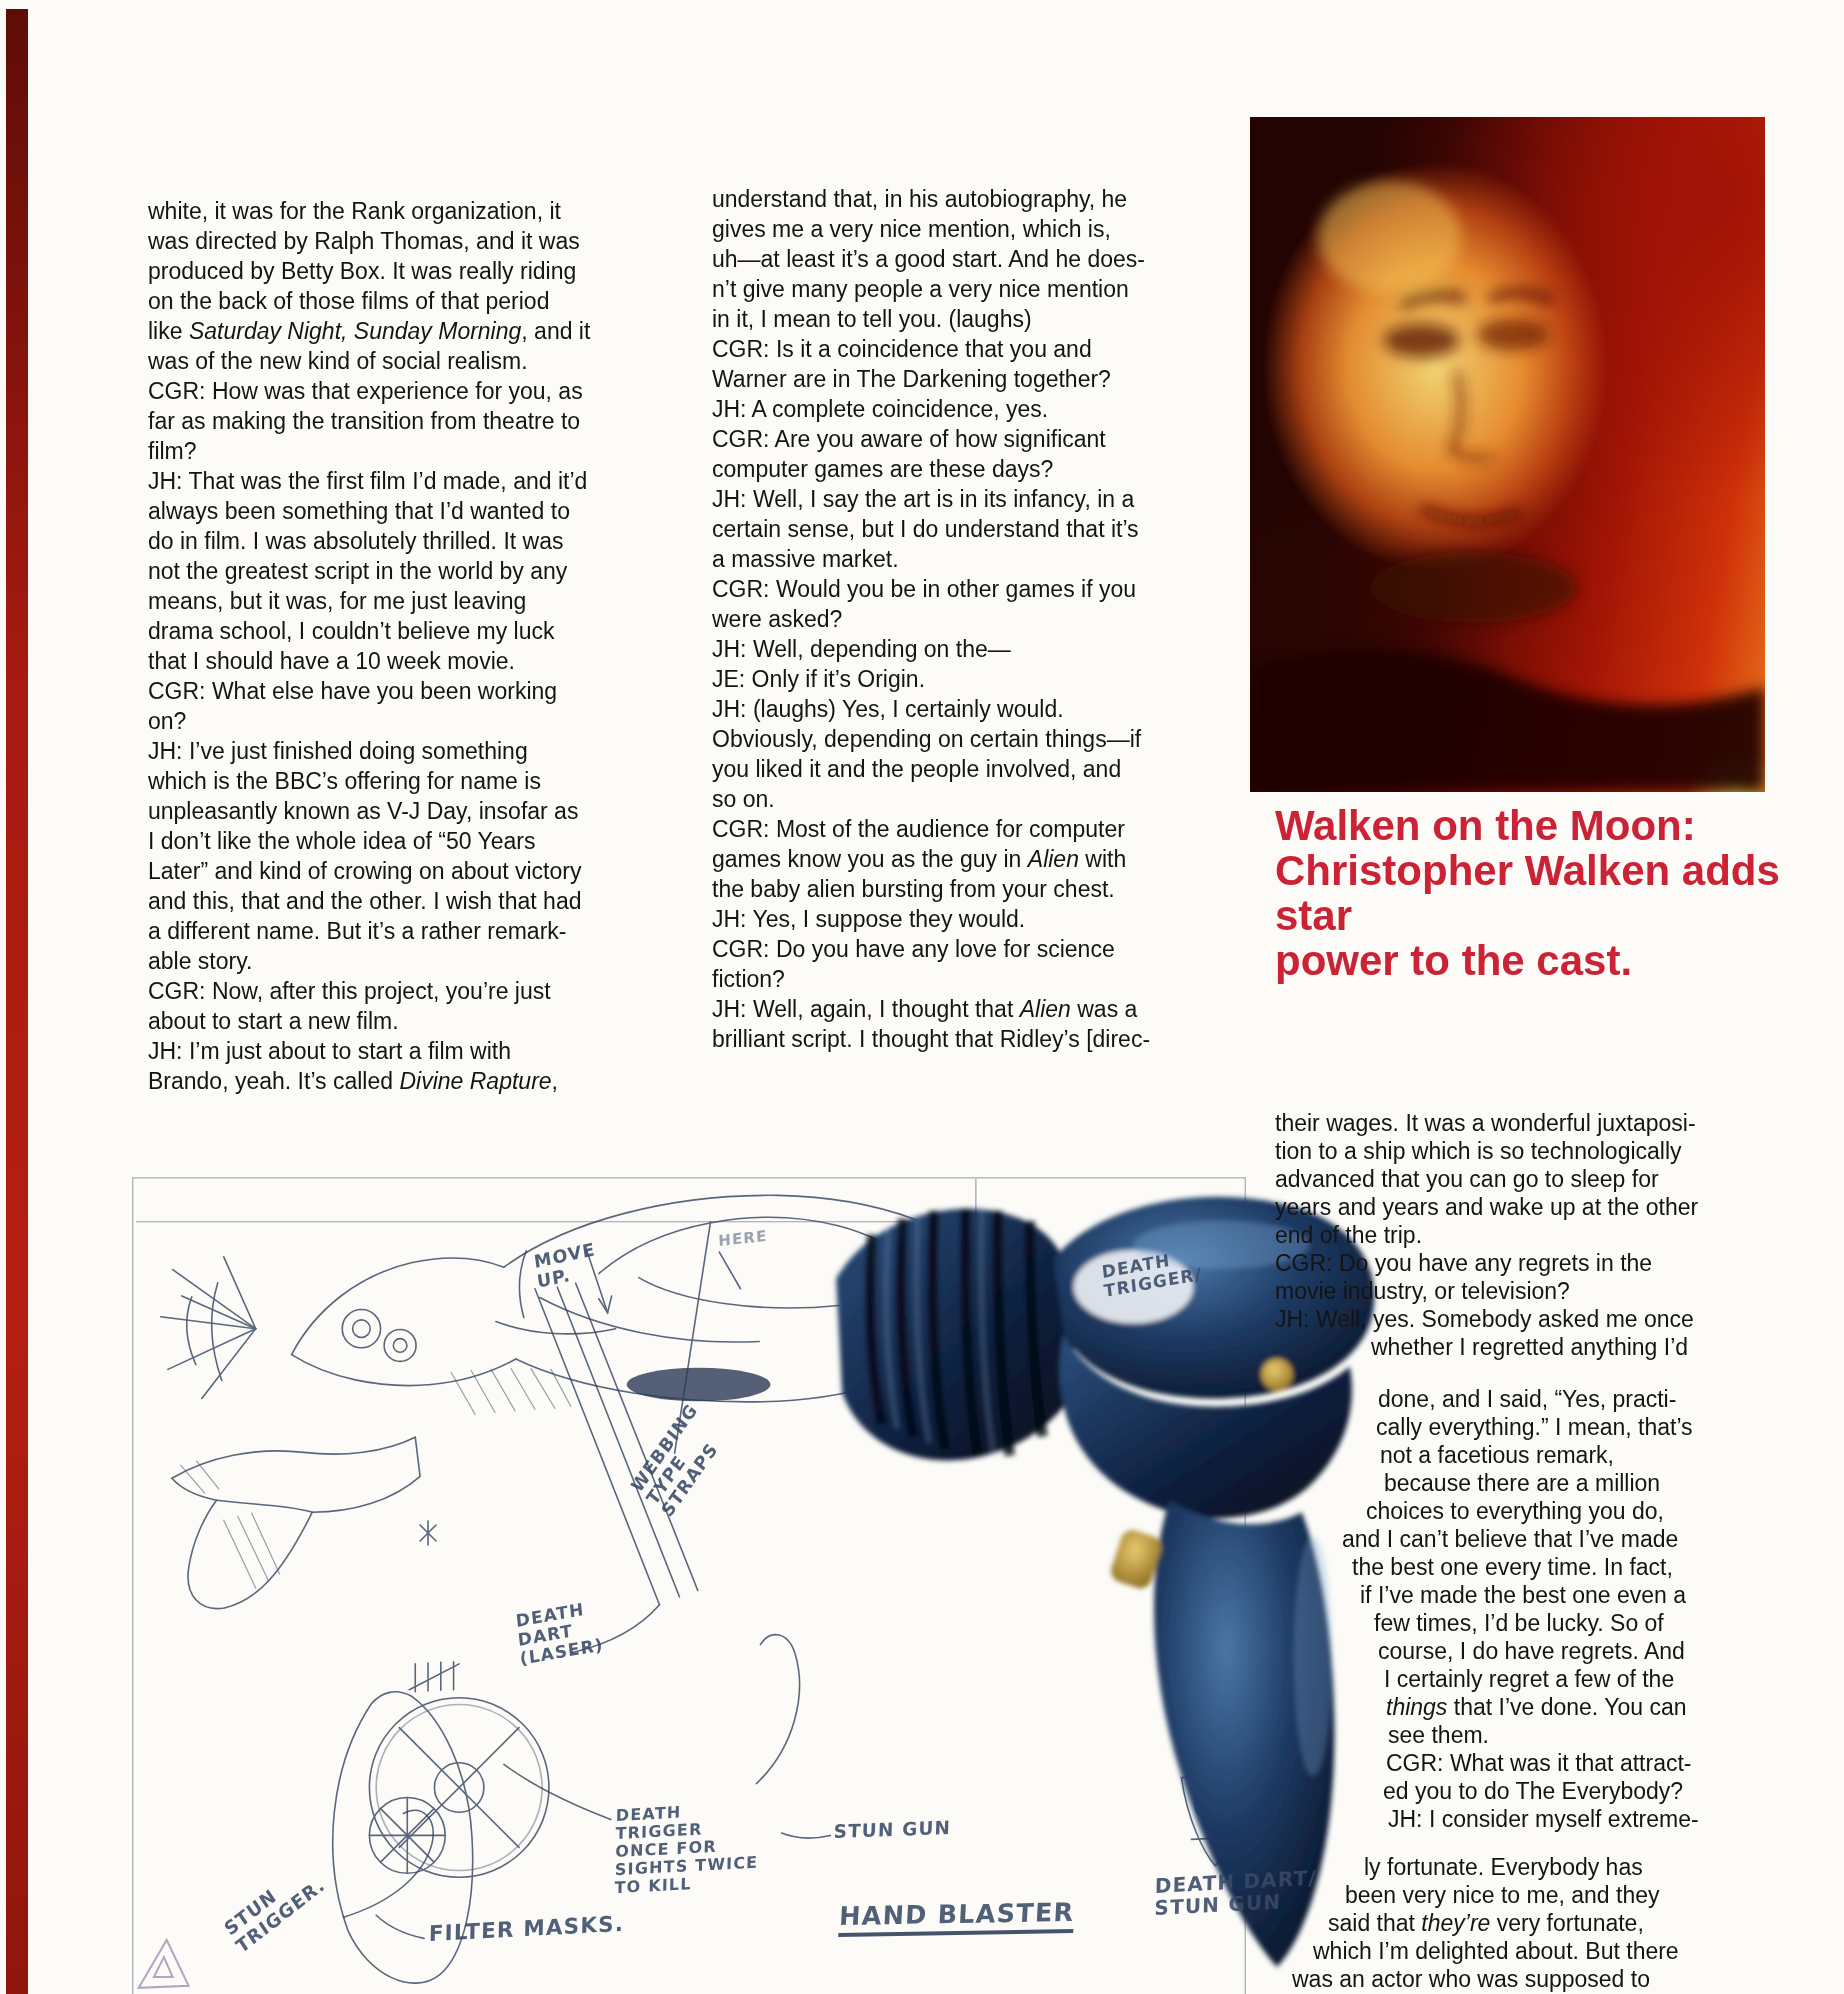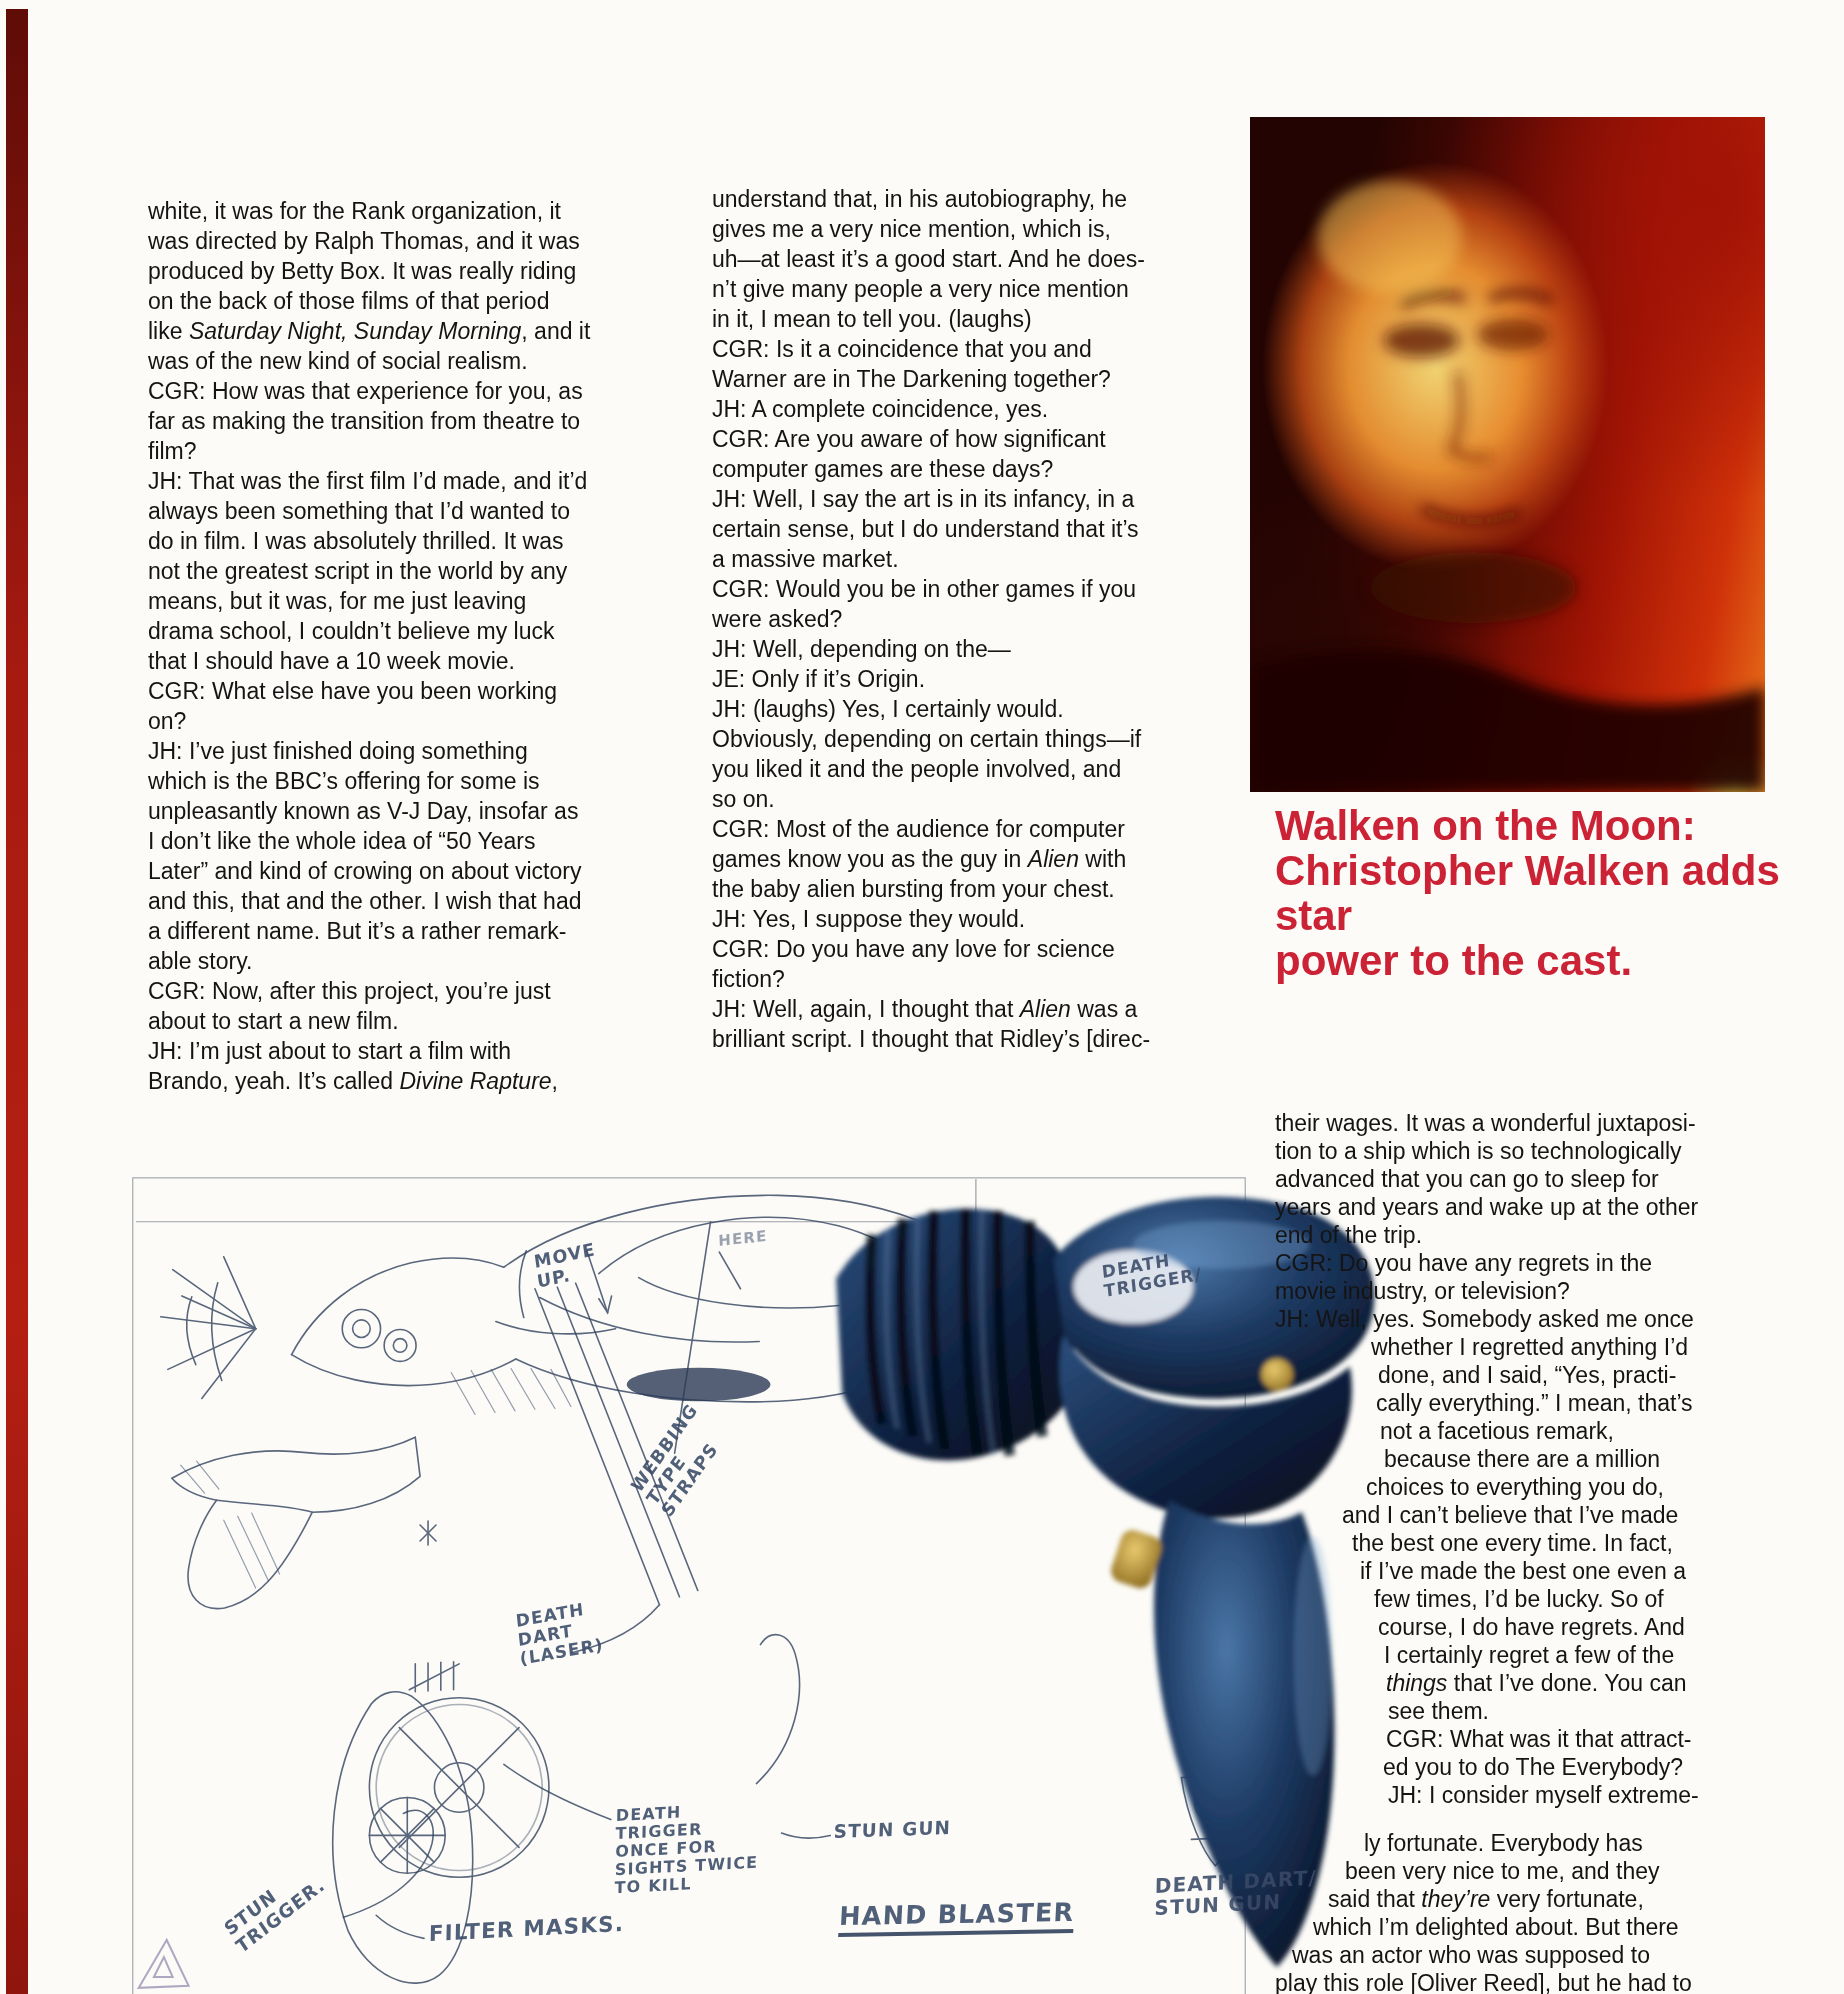--- a/index.html
+++ b/index.html
@@ -80,21 +80,21 @@
       <div class="tline">JH: That was the first film I’d made, and it’d</div>
       <div class="tline">always been something that I’d wanted to</div>
       <div class="tline">do in film. I was absolutely thrilled. It was</div>
       <div class="tline">not the greatest script in the world by any</div>
       <div class="tline">means, but it was, for me just leaving</div>
       <div class="tline">drama school, I couldn’t believe my luck</div>
       <div class="tline">that I should have a 10 week movie.</div>
       <div class="tline">CGR: What else have you been working</div>
       <div class="tline">on?</div>
       <div class="tline">JH: I’ve just finished doing something</div>
-      <div class="tline">which is the BBC’s offering for some is</div>
+      <div class="tline">which is the BBC’s offering for name is</div>
       <div class="tline">unpleasantly known as V-J Day, insofar as</div>
       <div class="tline">I don’t like the whole idea of “50 Years</div>
       <div class="tline">Later” and kind of crowing on about victory</div>
       <div class="tline">and this, that and the other. I wish that had</div>
       <div class="tline">a different name. But it’s a rather remark-</div>
       <div class="tline">able story.</div>
       <div class="tline">CGR: Now, after this project, you’re just</div>
       <div class="tline">about to start a new film.</div>
       <div class="tline">JH: I’m just about to start a film with</div>
       <div class="tline">Brando, yeah. It’s called <i>Divine Rapture</i>,</div>
@@ -133,21 +133,21 @@
   <div class="col" id="col3" style="left:1275px;top:1109px;">
       <div class="tline">their wages. It was a wonderful juxtaposi-</div>
       <div class="tline">tion to a ship which is so technologically</div>
       <div class="tline">advanced that you can go to sleep for</div>
       <div class="tline">years and years and wake up at the other</div>
       <div class="tline">end of the trip.</div>
       <div class="tline">CGR: Do you have any regrets in the</div>
       <div class="tline">movie industry, or television?</div>
       <div class="tline">JH: Well, yes. Somebody asked me once</div>
       <div class="tline" style="padding-left: 96px;">whether I regretted anything I’d</div>
-      <div class="tline" style="padding-left: 103px;">done, and I said, “Yes, practi-</div>
+      <div class="tline" style="padding-left: 103px; margin-top: 24px;">done, and I said, “Yes, practi-</div>
       <div class="tline" style="padding-left: 101px;">cally everything.” I mean, that’s</div>
       <div class="tline" style="padding-left: 105px;">not a facetious remark,</div>
       <div class="tline" style="padding-left: 109px;">because there are a million</div>
       <div class="tline" style="padding-left: 91px;">choices to everything you do,</div>
       <div class="tline" style="padding-left: 67px;">and I can’t believe that I’ve made</div>
       <div class="tline" style="padding-left: 77px;">the best one every time. In fact,</div>
       <div class="tline" style="padding-left: 85px;">if I’ve made the best one even a</div>
       <div class="tline" style="padding-left: 99px;">few times, I’d be lucky. So of</div>
       <div class="tline" style="padding-left: 103px;">course, I do have regrets. And</div>
       <div class="tline" style="padding-left: 109px;">I certainly regret a few of the</div>

